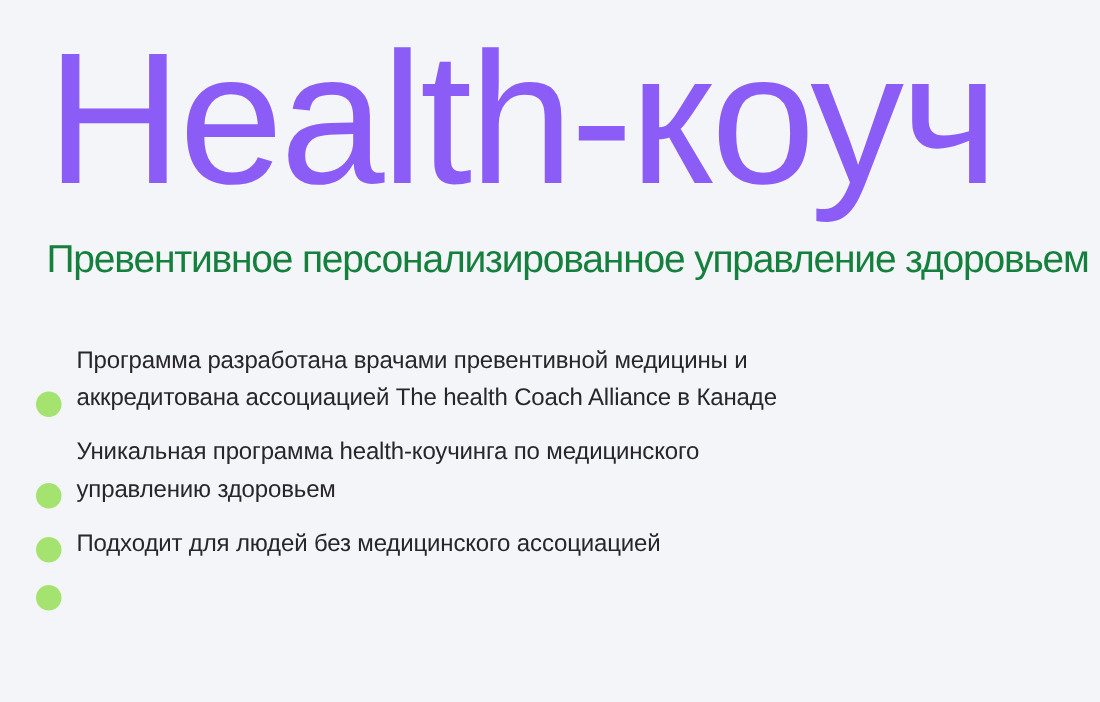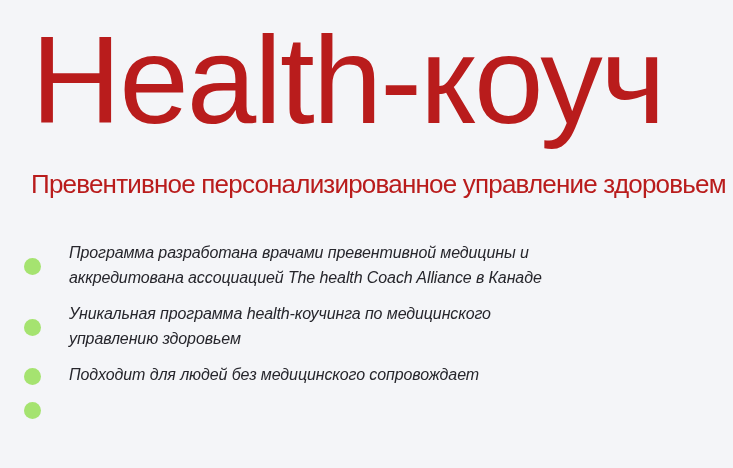--- a/index.html
+++ b/index.html
@@ -18,43 +18,42 @@
     box-sizing: border-box;
     width: 733px;
     height: 468px;
   }
   .page-title {
     margin: 17px 0 0 7px;
     font-size: 125px;
     line-height: 1;
     font-weight: 500;
     letter-spacing: -2px;
-    color: #b91c1c;
+    color: #8b5cf6;
     white-space: nowrap;
   }
   .page-subtitle {
-    margin: 26px 0 0 7px;
+    margin: 14px 0 0 7px;
     font-size: 26px;
     line-height: 1.25;
     font-weight: 500;
     letter-spacing: -0.8px;
-    color: #b91c1c;
+    color: #15803d;
     white-space: nowrap;
   }
   .features-list {
     margin-top: 39px;
     display: flex;
     flex-direction: column;
     gap: 11px;
   }
   .feature-item {
     display: flex;
-    align-items: center;
-    gap: 28px;
-    font-style: italic;
+    align-items: flex-end;
+    gap: 10px;
   }
   .bullet {
     flex: 0 0 auto;
     width: 17px;
     height: 17px;
     border-radius: 50%;
     background: #a5e370;
     margin-top: 4px;
   }
   .feature-text {
@@ -82,21 +81,21 @@
     </div>
 
     <div class="feature-item">
       <span class="bullet"></span>
       <div class="feature-text">Уникальная программа health-коучинга по медицинского
 управлению здоровьем</div>
     </div>
 
     <div class="feature-item">
       <span class="bullet"></span>
-      <div class="feature-text">Подходит для людей без медицинского сопровождает</div>
+      <div class="feature-text">Подходит для людей без медицинского ассоциацией</div>
     </div>
 
     <div class="feature-item">
       <span class="bullet"></span>
     </div>
 
   </div>
 </div>
 
 </body></html>

